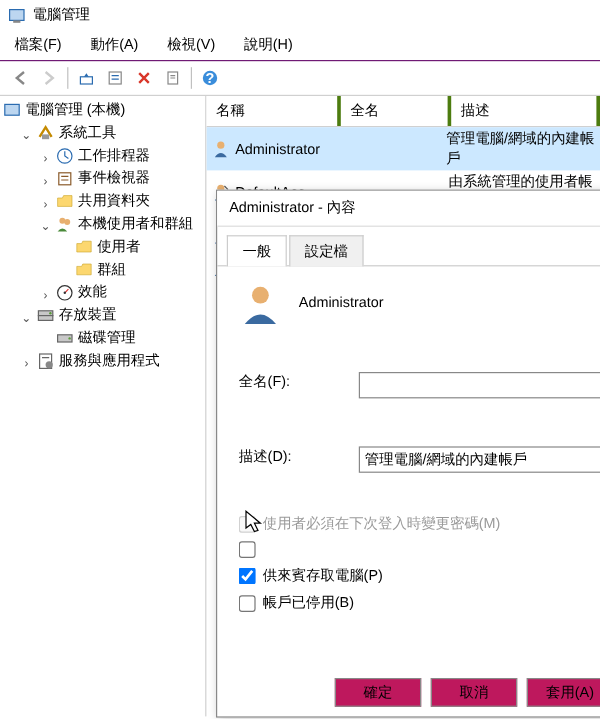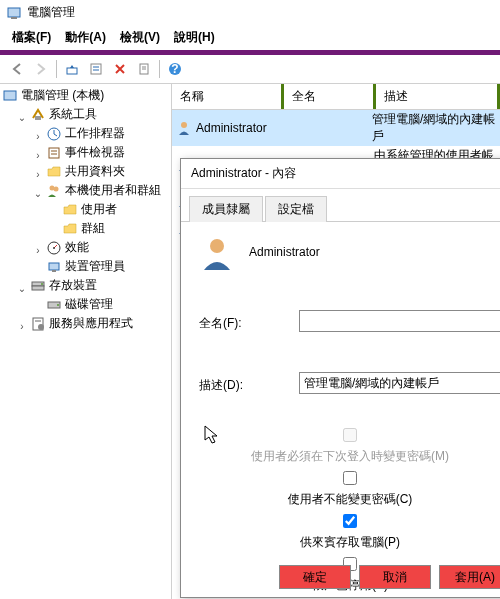--- a/index.html
+++ b/index.html
@@ -1,20 +1,20 @@
 <!DOCTYPE html>
 <html><head>
 <meta charset="utf-8">
 <style>
 * { box-sizing: border-box; margin: 0; padding: 0; font-family: "Microsoft JhengHei", "微軟正黑體", Arial, sans-serif; font-size: 12px; }
 body { background: #fff; width: 500px; height: 599px; overflow: hidden; position: relative; }
 
 .titlebar { display: flex; align-items: center; padding: 4px 6px; gap: 5px; }
 .title-icon { width: 16px; height: 16px; display: inline-block; }
-.menubar { display: flex; gap: 2px; padding: 2px 6px; border-bottom: 5px solid #701a75; font-weight: bold; }
+.menubar { display: flex; gap: 12px; padding: 2px 6px; border-bottom: 1px solid #701a75; }
 .menubar span { padding: 2px 6px; cursor: default; }
 
 .toolbar { display: flex; align-items: center; padding: 3px 6px; gap: 2px; border-bottom: 1px solid #d0d0d0; }
 .tbtn { width: 22px; height: 22px; display: flex; align-items: center; justify-content: center; border: 1px solid transparent; }
 .tsep { width: 1px; height: 18px; background: #c0c0c0; margin: 0 2px; }
 
 .main { display: flex; height: calc(599px - 82px); }
 .tree { width: 172px; border-right: 1px solid #d0d0d0; overflow: hidden; padding: 2px 0; position: relative; }
 .tree-item { display: flex; align-items: flex-end; padding: 1px 0; white-space: nowrap; }
 .tree-item .exp { width: 12px; text-align: center; color: #555; font-size: 10px; margin-right: 2px; }
@@ -33,30 +33,30 @@
 .list-row.sel { background: #cce8ff; }
 
 .dialog { position: absolute; left: 180px; top: 158px; width: 340px; height: 440px; background: #fff; border: 1px solid #888; box-shadow: 2px 2px 8px rgba(0,0,0,0.25); }
 .dialog-title { background: #fff; color: #000; padding: 6px 10px; border-bottom: 1px solid #ddd; }
 .tabs { display: flex; border-bottom: 1px solid #ccc; padding: 0 8px; margin-top: 6px; }
 .tab { padding: 4px 12px; border: 1px solid #ccc; border-bottom: none; background: #f0f0f0; margin-right: 2px; position: relative; top: 1px; }
 .tab.active { background: #fff; }
 .dbody { padding: 12px 18px; }
 .profile { display: flex; align-items: center; gap: 14px; margin-bottom: 24px; }
 .profile .avatar { width: 36px; height: 36px; }
-.field { display: flex; align-items: flex-end; margin-bottom: 10px; margin-top: 40px; }
+.field { display: flex; align-items: flex-start; margin-bottom: 10px; margin-top: 40px; }
 .field .lab { width: 100px; }
 .field input[type="text"] { flex: 1; border: 1px solid #888; padding: 3px 4px; font-size: 12px; }
-.ck { display: flex; align-items: center; margin: 6px 0; gap: 6px; flex-direction: column; }
+.ck { display: flex; align-items: center; margin: 6px 0; gap: 6px; }
 .ck input { width: 14px; height: 14px; }
 .ck.disabled { color: #9a9a9a; }
 .cursor { position: absolute; left: 204px; top: 425px; pointer-events: none; }
 
 .dialog-buttons { position: absolute; bottom: 8px; right: 8px; display: flex; gap: 8px; }
-.dialog-buttons button { width: 72px; height: 24px; border: 1px solid #888; background: #ef4444; }
+.dialog-buttons button { width: 72px; height: 24px; border: 1px solid #888; background: #be185d; }
 
 
 .folder-icon { fill: #fcd76f; stroke: #c9a227; stroke-width: 0.5; }
 </style>
 </head>
 <body>
 
 <div class="titlebar">
   <span class="title-icon">
     <svg width="16" height="16">
@@ -203,30 +203,20 @@
     <div class="tree-item d2">
         <span class="exp">›</span>
         <span class="icon">
           <svg width="16" height="16">
             <circle cx="8" cy="8" r="6" fill="#fff" stroke="#333"></circle>
             <path d="M8 8 L11 5" stroke="#d33"></path>
             <circle cx="8" cy="8" r="1" fill="#333"></circle>
           </svg>
         </span>
         <span>效能</span>
-      </div>
-    <div class="tree-item d2">
-        <span class="exp"></span>
-        <span class="icon">
-          <svg width="16" height="16">
-            <rect x="3" y="4" width="10" height="7" fill="#bcd6f0" stroke="#2a6bb0"></rect>
-            <rect x="6" y="11" width="4" height="2" fill="#888"></rect>
-          </svg>
-        </span>
-        <span>裝置管理員</span>
       </div>
     <div class="tree-item d1">
         <span class="exp">⌄</span>
         <span class="icon">
           <svg width="16" height="16">
             <rect x="2" y="4" width="12" height="4" fill="#c8c8c8" stroke="#666"></rect>
             <rect x="2" y="8" width="12" height="4" fill="#c8c8c8" stroke="#666"></rect>
             <circle cx="12" cy="6" r="1" fill="#5a9a3a"></circle>
           </svg>
         </span>
@@ -296,21 +286,21 @@
             <path d="M3 15 Q8 8 13 15" fill="#3a6aa0"></path>
           </svg></span>
       <span class="rname">user</span>
     </div>
   </div>
 </div>
 
 <div class="dialog">
   <div class="dialog-title">Administrator - 內容</div>
   <div class="tabs">
-    <div class="tab">成員隸屬</div>
+    <div class="tab active">一般</div>
     <div class="tab">設定檔</div>
   </div>
   <div class="dbody">
     <div class="profile">
       <span class="avatar">
         <svg width="36" height="36">
             <circle cx="18" cy="12" r="7" fill="#e8b070"></circle>
             <path d="M5 36 Q18 20 31 36" fill="#3a6aa0"></path>
           </svg>
       </span>
@@ -324,21 +314,20 @@
       <span class="lab">描述(D):</span>
       <input type="text" value="管理電腦/網域的內建帳戶" style="">
     </div>
     <div style="height:18px"></div>
     <div class="ck disabled">
         <input type="checkbox" disabled="" style="">
         <span>使用者必須在下次登入時變更密碼(M)</span>
       </div>
     <div class="ck">
         <input type="checkbox" style="">
-        <span>使用者不能變更密碼(C)</span>
       </div>
     <div class="ck">
         <input type="checkbox" checked="" style="">
         <span>供來賓存取電腦(P)</span>
       </div>
     <div class="ck">
         <input type="checkbox" style="">
         <span>帳戶已停用(B)</span>
       </div>
   </div>

